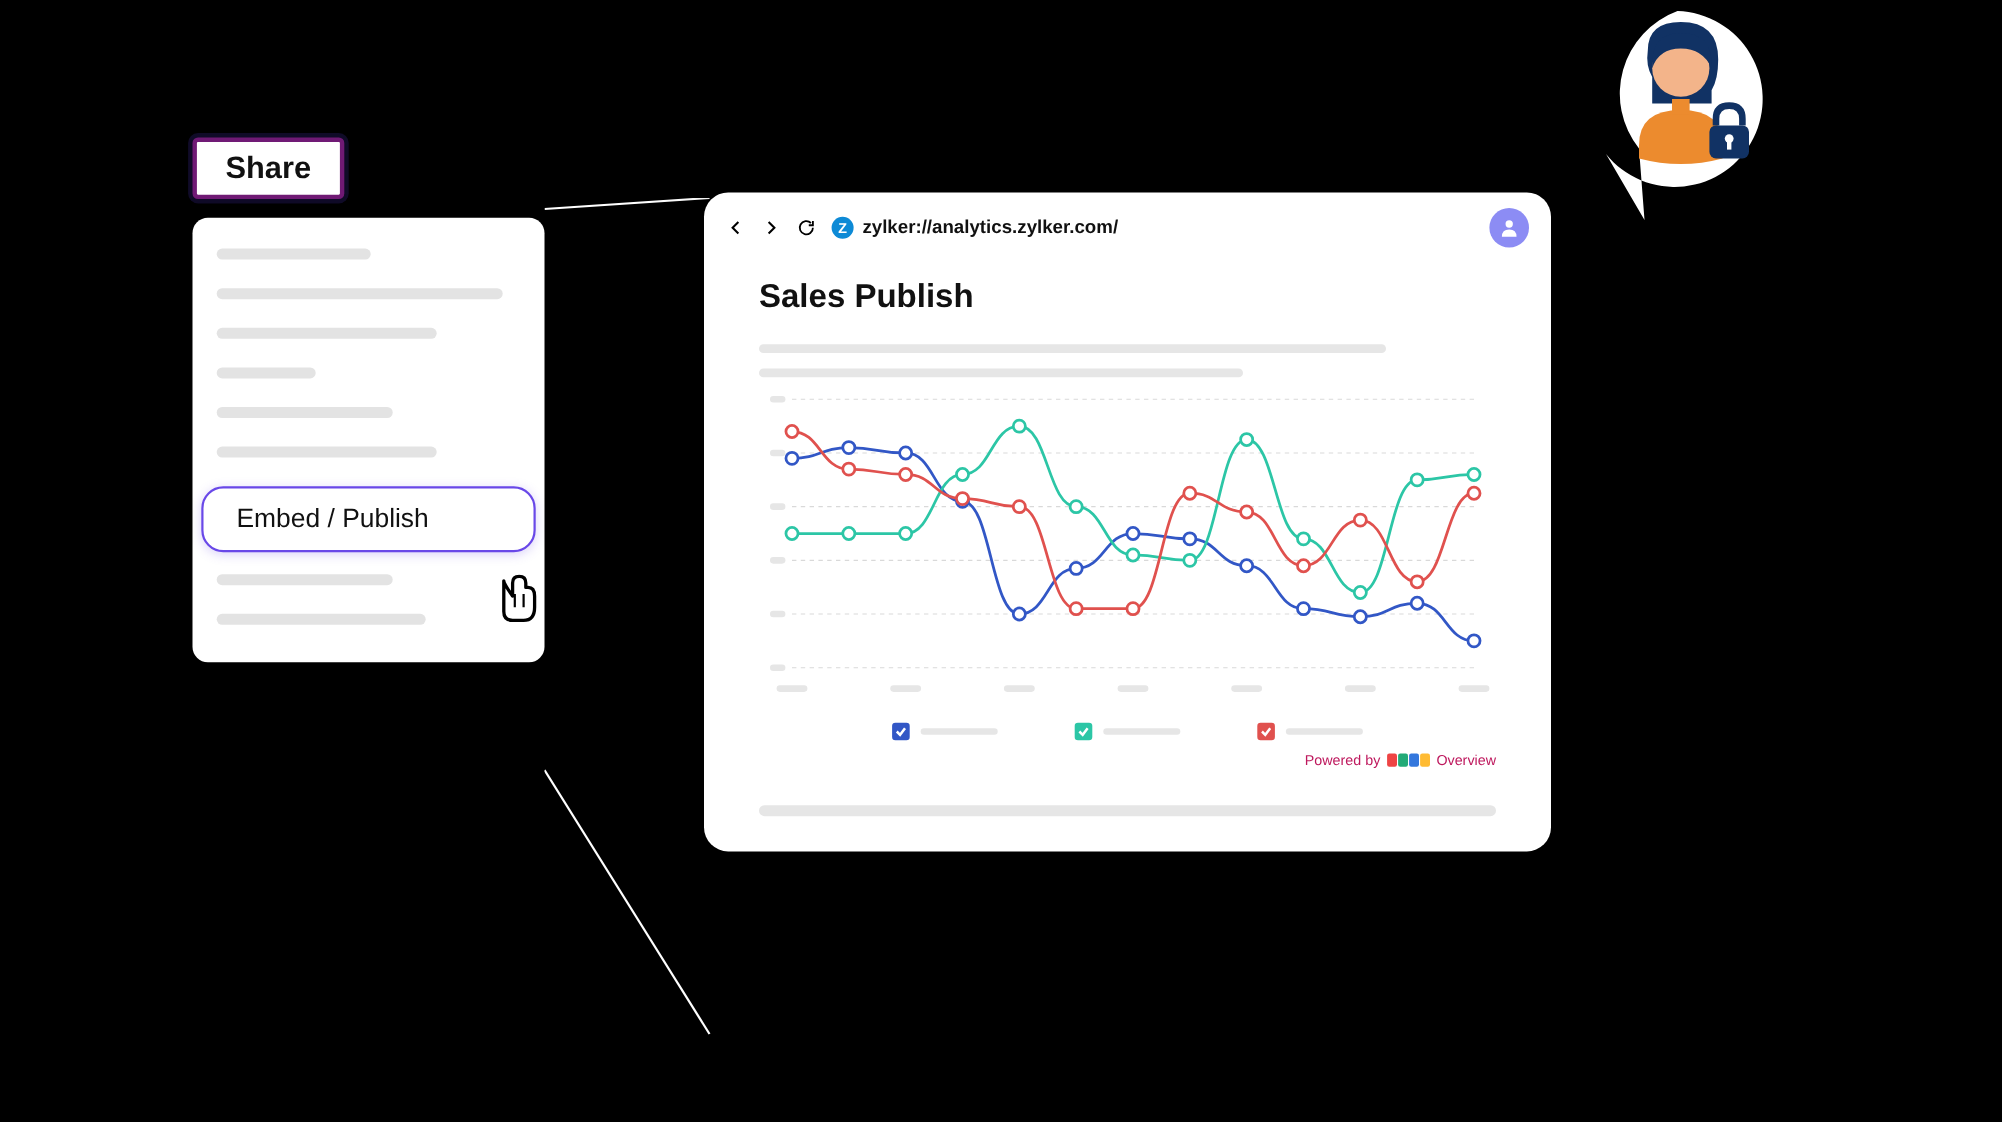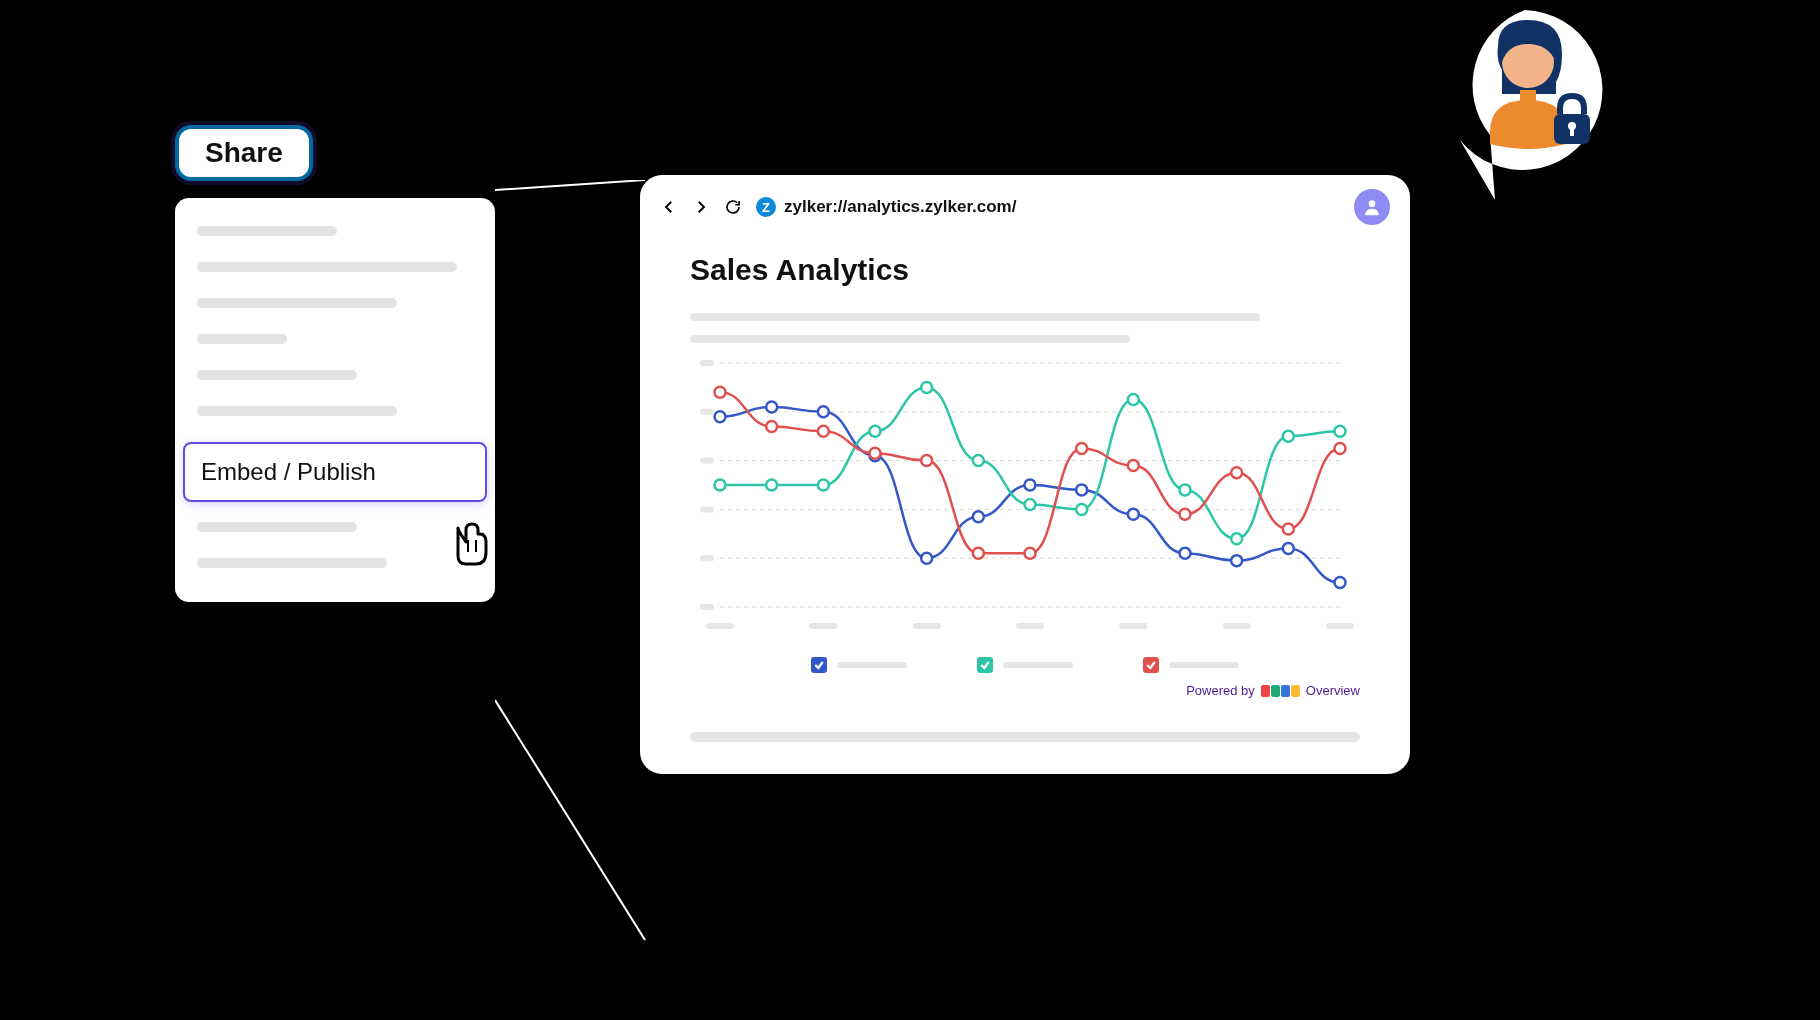--- a/index.html
+++ b/index.html
@@ -11,22 +11,22 @@
     position: relative;
     overflow: hidden;
   }
 
   
   .share-btn {
     position: absolute;
     left: 175px;
     top: 125px;
     background: #fff;
-    border: 4px solid #0369a1;
-    border-radius: 16px;
+    border: 4px solid #701a75;
+    border-radius: 5px;
     padding: 8px 26px;
     font-size: 28px;
     font-weight: 600;
     color: #111;
     box-shadow: 0 0 0 4px rgba(90,62,222,.18);
   }
   .menu-panel {
     position: absolute;
     left: 175px;
     top: 198px;
@@ -39,22 +39,22 @@
   .menu-ph {
     height: 10px;
     background: #e3e3e3;
     border-radius: 5px;
     margin: 0 22px 26px 22px;
   }
   .menu-item {
     margin: 0 8px 20px 8px;
     background: #fff;
     border: 2px solid #6948e8;
-    border-radius: 8px;
-    padding: 14px 16px;
+    border-radius: 20px;
+    padding: 14px 30px;
     font-size: 24px;
     font-weight: 500;
     color: #111;
     box-shadow: 0 2px 10px rgba(105,72,232,.25);
   }
   .cursor {
     position: absolute;
     left: 444px;
     top: 522px;
     pointer-events: none;
@@ -149,21 +149,21 @@
   .legend-box {
     width: 16px; height: 16px; border-radius: 3px;
     display:flex; align-items:center; justify-content:center;
   }
   .legend-box svg { width:12px; height:12px; stroke:#fff; stroke-width:3; fill:none; }
   .legend-ph { width:70px; height:6px; background:#e6e6e6; border-radius:3px; }
 
   .powered {
     text-align: right;
     font-size: 13px;
-    color: #4c1d95;
+    color: #be185d;
     display:flex;
     justify-content:flex-end;
     align-items:center;
     gap:6px;
     margin-top: 6px;
   }
   .zoho-logo { display:inline-flex; gap:1px; }
   .zoho-logo span { width:9px; height:12px; border-radius:2px; }
 
   .footer-ph {
@@ -235,21 +235,21 @@
     </div>
     <span class="avatar-btn">
       <svg viewBox="0 0 24 24">
           <circle cx="12" cy="8" r="4"></circle>
           <path d="M4 22 Q4 14 12 14 Q20 14 20 22 Z"></path>
         </svg>
     </span>
   </div>
 
   <div class="page">
-    <div class="page-title">Sales Analytics</div>
+    <div class="page-title">Sales Publish</div>
     <div class="ph-line" style="width:570px"></div>
     <div class="ph-line" style="width:440px"></div>
 
 
     <div class="chart-wrap">
       <svg id="chart-svg" width="650" height="280">
           <line x1="20" y1="6" x2="640" y2="6" stroke="#d9d9d9" stroke-width="1" stroke-dasharray="4 4"></line>
           <rect x="0" y="3" width="14" height="6" fill="#e6e6e6" rx="3"></rect>
           <line x1="20" y1="54.8" x2="640" y2="54.8" stroke="#d9d9d9" stroke-width="1" stroke-dasharray="4 4"></line>
           <rect x="0" y="51.8" width="14" height="6" fill="#e6e6e6" rx="3"></rect>

